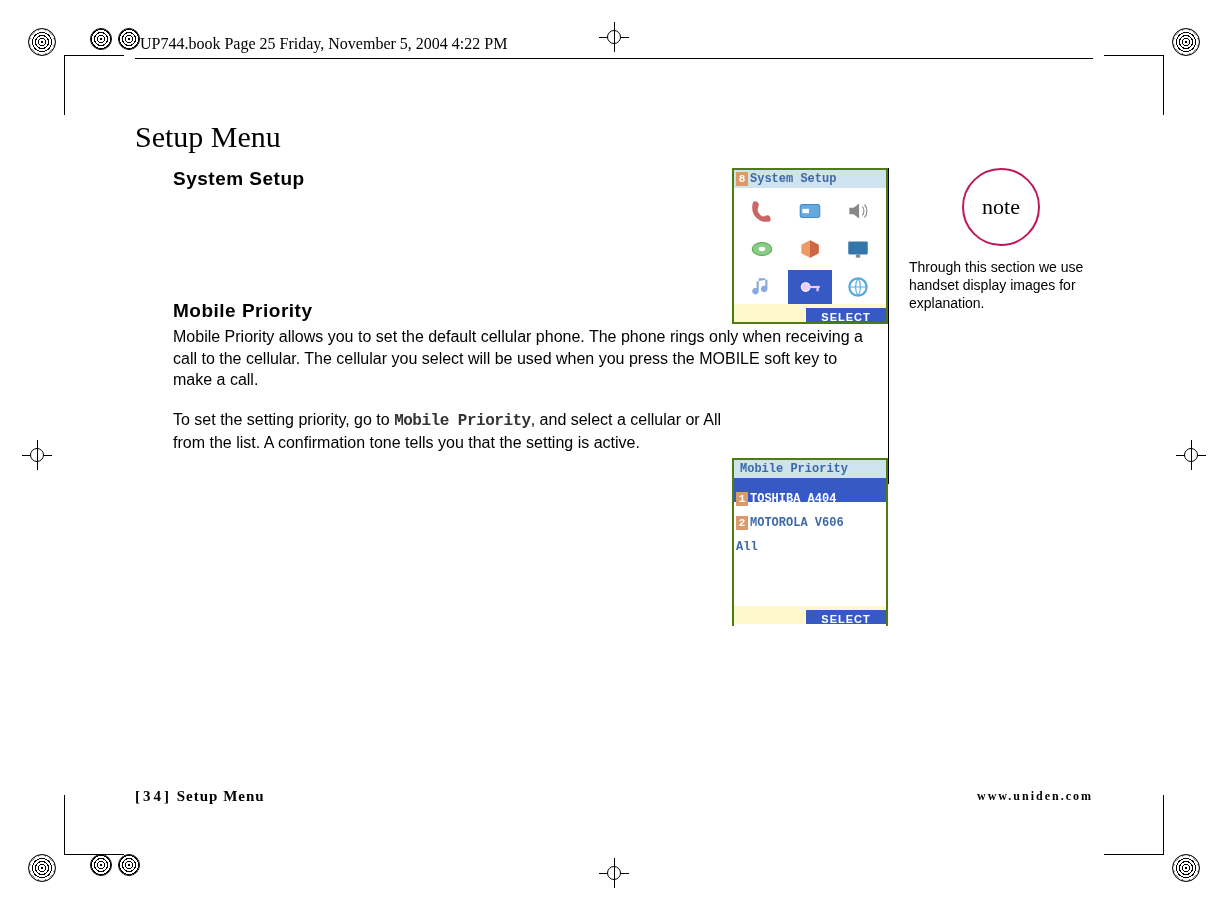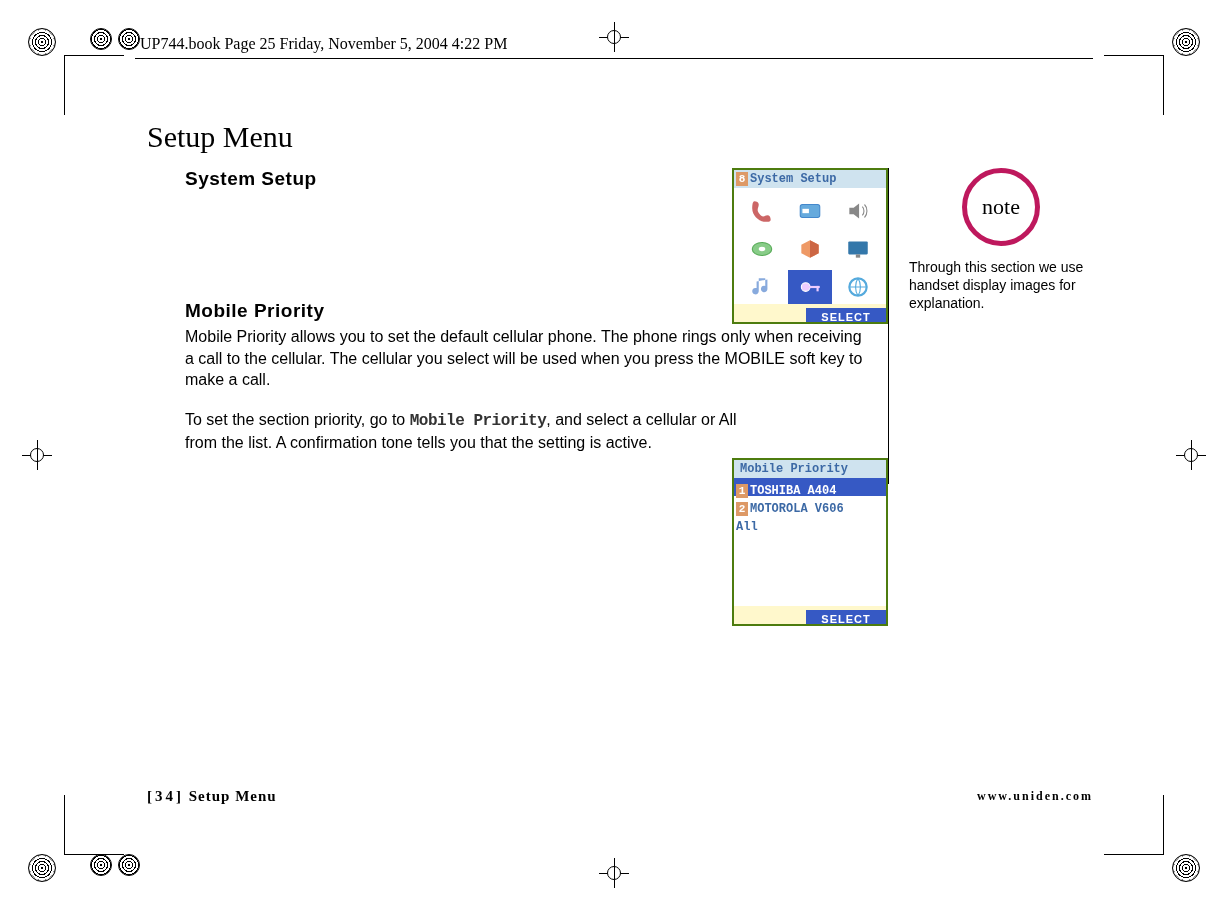--- a/index.html
+++ b/index.html
@@ -49,21 +49,21 @@
   .fc-bl::after  { bottom:0; left:0; width:1px; height:60px; }
   .fc-br { bottom:55px; right:64px; }
   .fc-br::before { bottom:0; right:0; width:60px; height:1px; }
   .fc-br::after  { bottom:0; right:0; width:1px; height:60px; }
 
   
   .runner { position:absolute; top:35px; left:140px; font-size:16px; font-family: Georgia, serif; }
   .runner-line { position:absolute; top:58px; left:135px; right:135px; height:1px; background:#000; }
 
   
-  .page { position:absolute; top:120px; left:135px; right:135px; bottom:100px;margin-left:12px; }
+  .page { position:absolute; top:120px; left:135px; right:135px; bottom:100px; }
   .page-title { font-family: Garamond, Georgia, serif; font-size:30px; font-weight:400; margin-bottom:14px; }
   .cols { display:flex; }
   .col-main { flex:1; padding-right:20px; }
   .col-side { width:205px; border-left:1px solid #000; padding-left:20px; }
 
   .section { margin-bottom:30px; position:relative; }
   .sec-head { font-family: 'Arial Black', Arial, sans-serif; font-weight:900; font-size:19px; letter-spacing:0.5px; margin-bottom:4px; }
   .body-text { font-family: Arial, sans-serif; font-size:16px; line-height:1.35; max-width:560px; }
   .body-text b { font-weight:400; }
   .mono-ui { font-family: 'Courier New', monospace; letter-spacing:-0.5px; font-weight:bold; color:#333;}
@@ -79,28 +79,28 @@
   .lcd .softrow { position:absolute; bottom:0; left:0; right:0; height:18px; background:#fff8cc; }
   .lcd .softkey { position:absolute; right:0; bottom:0; height:14px; line-height:18px; background:#3659c4; color:#fff; font-family: Arial, sans-serif; font-size:11px; font-weight:bold; padding:0 6px; letter-spacing:1px;}
   .lcd1 .softkey { width:80px; text-align:center; padding:0;}
   .lcd2 .softkey { width:80px; text-align:center; padding:0;}
   .icon-grid { padding:6px 6px 0 6px; display:grid; grid-template-columns: repeat(3, 1fr); grid-template-rows: repeat(3, 34px); gap:4px;}
   .icon-cell { display:flex; align-items:center; justify-content:center; }
   .icon-cell.sel { background:#3659c4; }
   .icon-cell svg { width:28px; height:26px; }
 
   .lcd2 .list { padding:0; }
-  .lcd2 .row { height:18px; line-height:18px; padding:4px 2px; font-size:12px; color:#3c69a5; font-weight:bold;}
+  .lcd2 .row { height:18px; line-height:18px; padding:12px 2px; font-size:12px; color:#3c69a5; font-weight:bold;}
   .lcd2 .row.sel { background:#3659c4; color:#fff; }
   .lcd2 .row .num-badge { background:#d96; }
   .lcd2 .whiterows { height:78px; background:#fff;}
 
   
   .note-wrap { text-align:left; }
-  .note-circle { width:78px; height:78px; border:5px solid #be185d; border-radius:50%; display:flex; align-items:center; justify-content:center; font-family: Georgia, serif; font-size:22px; margin:0 auto 12px auto; }
+  .note-circle { width:78px; height:78px; border:2px solid #be185d; border-radius:50%; display:flex; align-items:center; justify-content:center; font-family: Georgia, serif; font-size:22px; margin:0 auto 12px auto; }
   .note-text { font-family: Arial, sans-serif; font-size:14px; line-height:1.3; }
 
   
   .footer { position:absolute; bottom:0; left:0; right:0; height:28px; display:flex; justify-content:space-between; align-items:center; }
   .footer-left { font-family: Georgia, serif; font-weight:bold; font-size:15px; letter-spacing:1px;}
   .footer-left .pg { letter-spacing:3px; }
   .footer-right { font-family: Georgia, serif; font-weight:bold; font-size:12px; letter-spacing:2px;}
 </style>
 </head>
 <body>
@@ -227,21 +227,21 @@
       <div class="section" style="padding-left:38px;">
         <div class="sec-head">System Setup</div>
       </div>
 
       <div class="section" style="padding-left:38px; margin-top:110px;">
         <div class="sec-head">Mobile Priority</div>
         <p class="body-text" style="max-width:700px;">
           <span>Mobile Priority allows you to set the default cellular phone. The phone rings only when receiving a call to the cellular. The cellular you select will be used when you press the </span><b>MOBILE</b><span> soft key to make a call.</span>
         </p>
         <p class="body-text" style="max-width:555px; margin-top:18px;">
-          <span>To set the section priority, go to </span><span class="mono-ui">Mobile Priority</span><span>, and select a cellular or All from the list. A confirmation tone tells you that the setting is active.</span>
+          <span>To set the setting priority, go to </span><span class="mono-ui">Mobile Priority</span><span>, and select a cellular or All from the list. A confirmation tone tells you that the setting is active.</span>
         </p>
       </div>
 
     </div>
 
     <div class="col-side">
       <div class="note-wrap">
         <div class="note-circle">note</div>
         <div class="note-text">Through this section we use handset display images for explanation.</div>
       </div>

